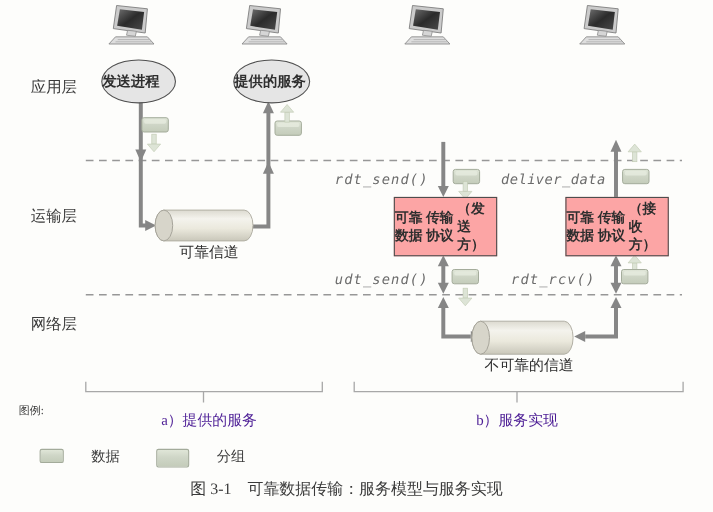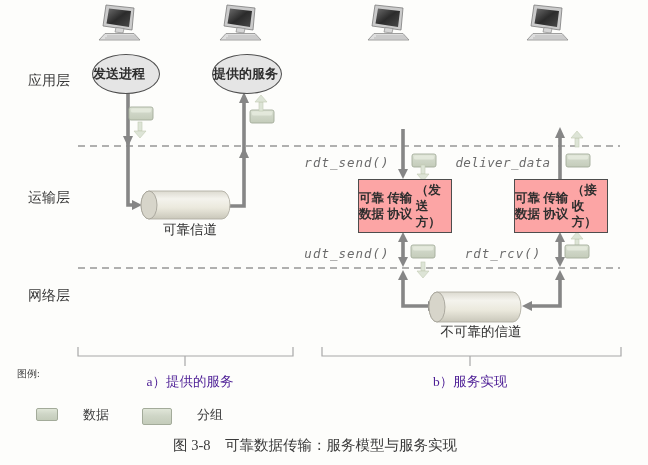--- a/index.html
+++ b/index.html
@@ -187,15 +187,15 @@
   <div class="abs cn caption center" style="left:400px;top:374px;width:140px">b）服务实现</div>
 
   <div class="abs cn" style="left:17px;top:368px;font-size:10px">图例:</div>
   <div class="abs legend-row" style="left:15px;top:408px">
     <span class="swatch small"></span>
     <span class="cn" style="font-size:13px">数据</span>
     <span class="swatch big" style="margin-left:8px"></span>
     <span class="cn" style="font-size:13px">分组</span>
   </div>
 
-  <div class="abs cn center" style="left:0;top:437px;width:630px;font-size:14.5px">图 3-8　可靠数据传输：服务模型与服务实现</div>
+  <div class="abs cn center" style="left:0;top:437px;width:630px;font-size:14.5px">图 3-1　可靠数据传输：服务模型与服务实现</div>
 
 </div>
 
 </body></html>

